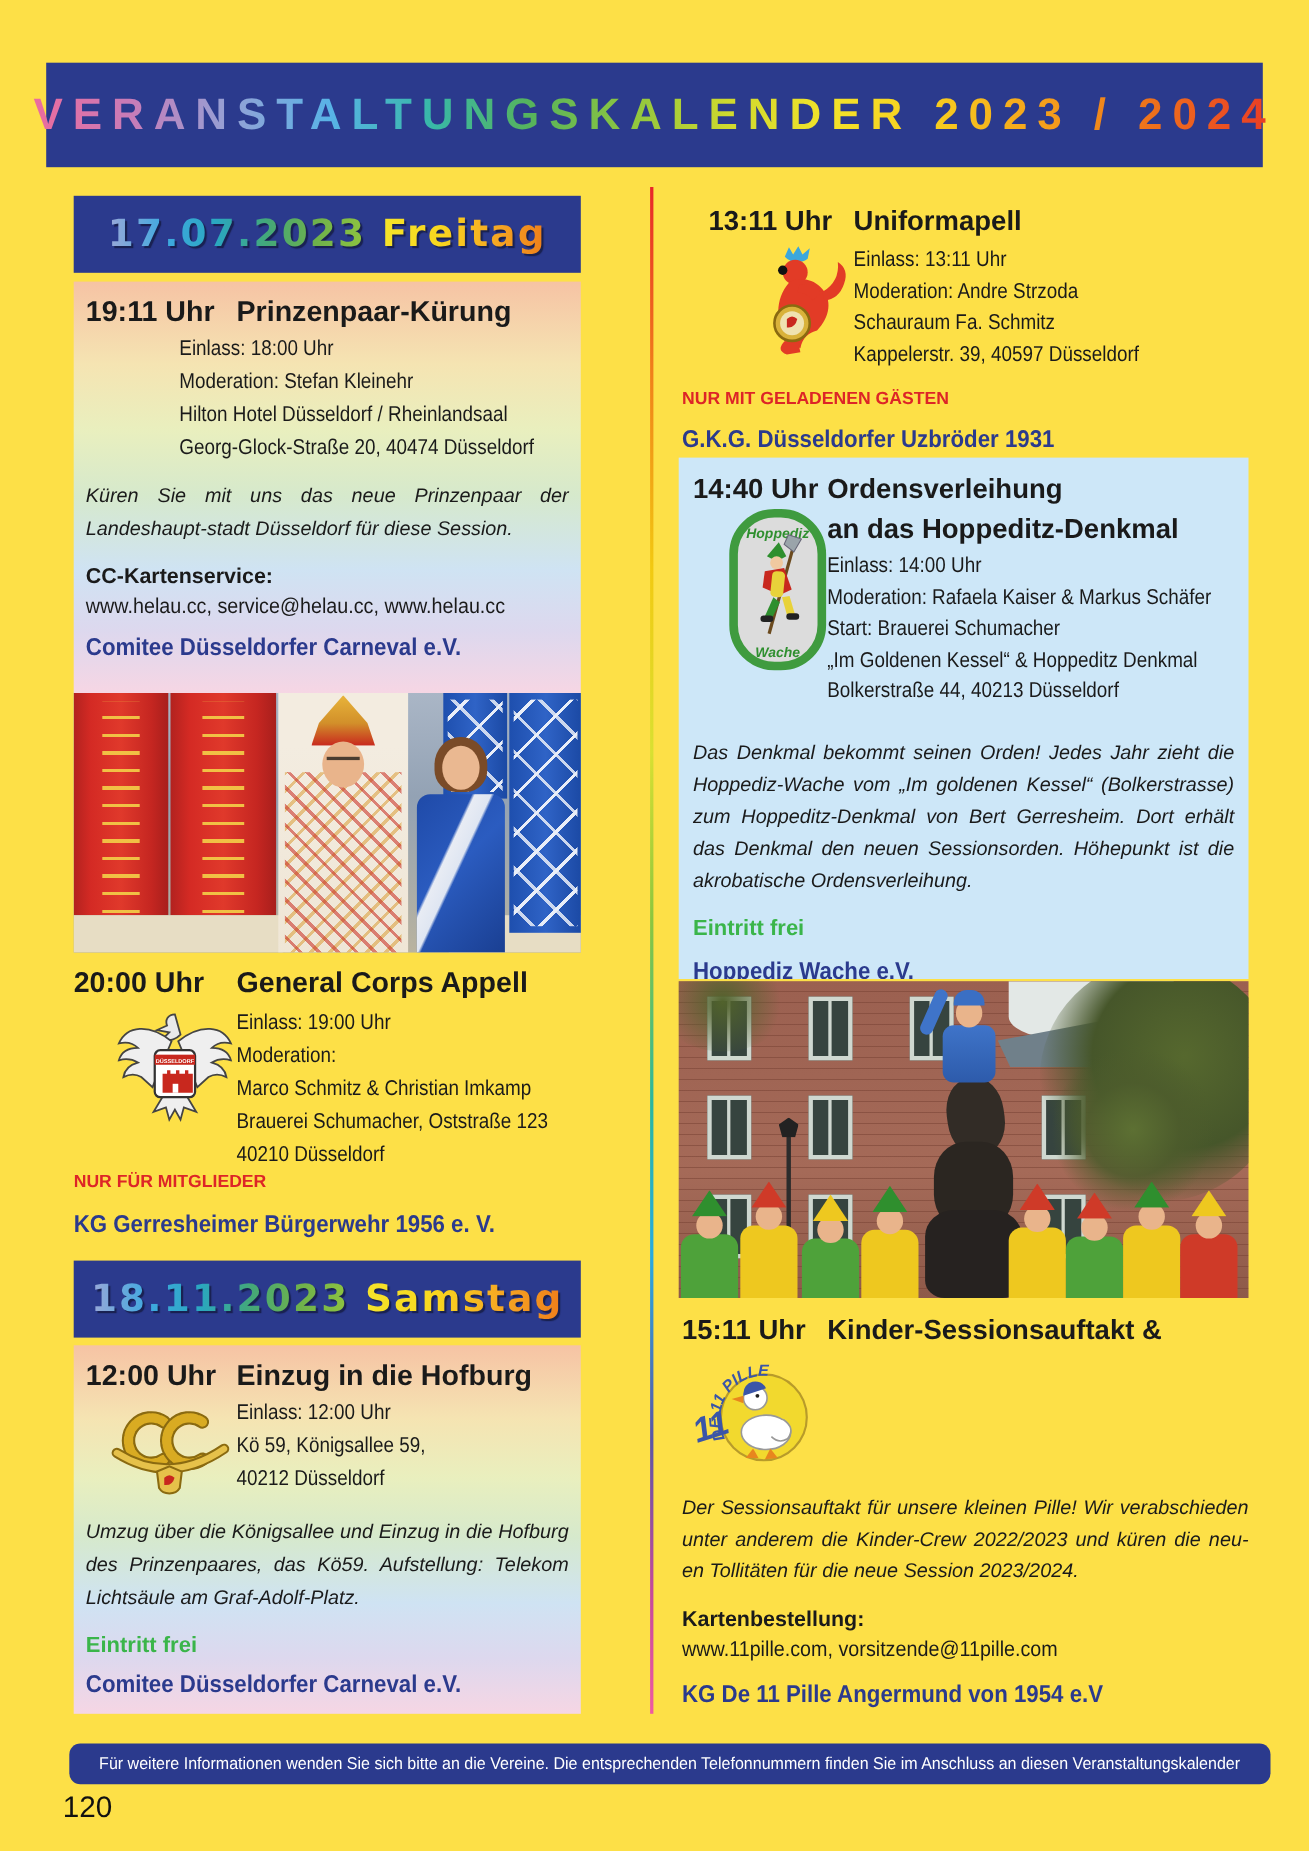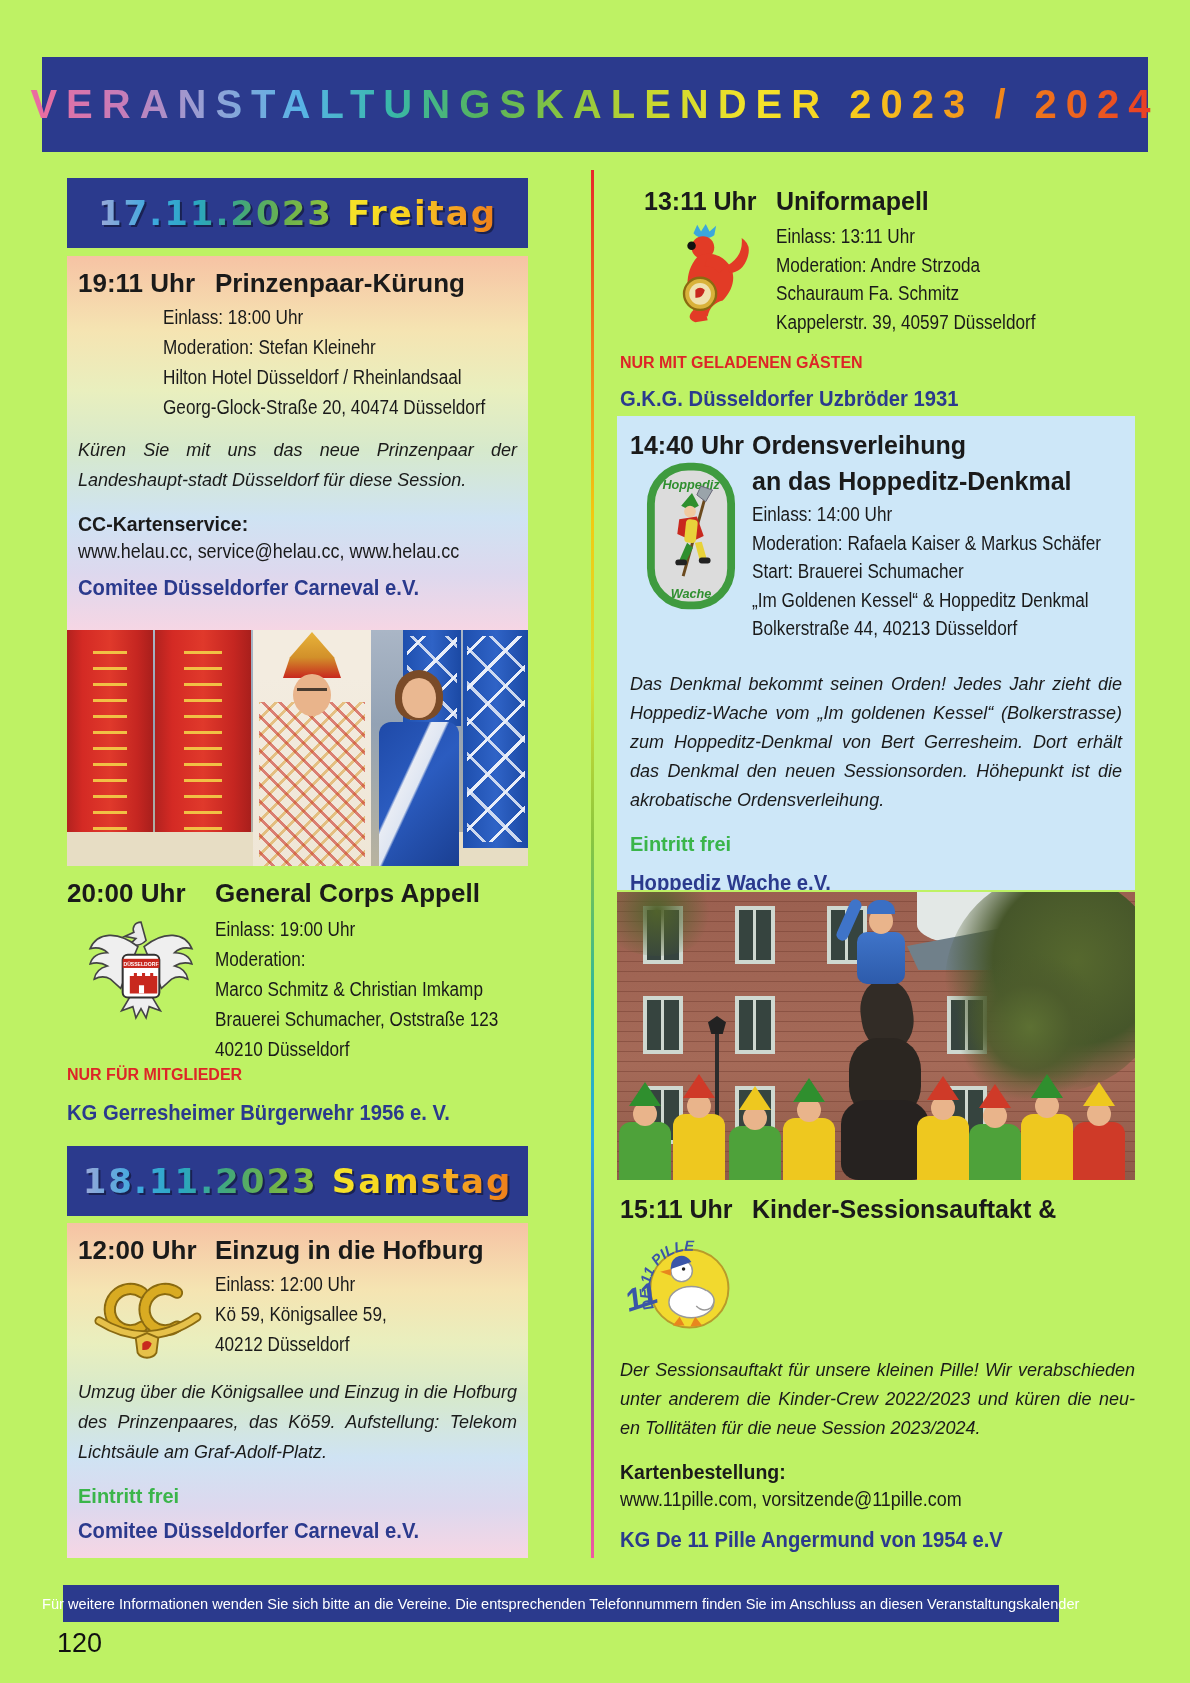--- a/index.html
+++ b/index.html
@@ -1,16 +1,16 @@
 <!DOCTYPE html>
 <html style="--navy: #2b3a8d; --red: #dd2527; --green: #3ab54a; --gold: #caa024; --lightblue: #cde7f8;"><head>
 <meta charset="utf-8">
 <style>
   html,body{margin:0;padding:0;background:#ffffff;}
-  .page{position:relative;width:1190px;height:1683px;background:#bef264;overflow:hidden;
+  .page{position:relative;width:1190px;height:1683px;background:#fde047;overflow:hidden;
         font-family:"Liberation Sans",sans-serif;color:#1a1a1a;}
 
   
   .topbar{position:absolute;left:42px;top:57px;width:1106px;height:95px;
           background:var(--navy);display:flex;align-items:center;justify-content:center;}
   .rainbow-title{font-weight:bold;font-size:40px;letter-spacing:9px;white-space:nowrap;
      background:linear-gradient(90deg,#ec6b9e 0%,#c77cb8 8%,#93a2d6 16%,#58b3e6 24%,
         #38b8a8 32%,#56b35c 40%,#8ec63f 48%,#cfd92e 56%,#f3e32a 64%,#f7cf1f 72%,
         #f5a71c 80%,#ef7c1a 88%,#e93a26 100%);
      -webkit-background-clip:text;background-clip:text;color:transparent;}
@@ -47,21 +47,21 @@
   .w137{width:137px;} .w148{width:148px;} .w132{width:132px;} .w122{width:122px;}
   .title2{font-weight:bold;font-size:25px;line-height:38px;white-space:nowrap;}
 
   
   .details{margin-top:2px;}
   .ml137{margin-left:85px;}
   .detail-line{font-size:19.5px;line-height:30px;white-space:nowrap;
                transform:scaleX(.88);transform-origin:0 50%;}
   .col-right .detail-line{line-height:28.5px;}
   .logo-row{display:flex;align-items:flex-start;}
-  .logo-cell{flex:none;display:flex;justify-content:center;}
+  .logo-cell{flex:none;display:flex;justify-content:flex-end;}
   .logo-cell svg{display:block;}
   .stack{flex:1;min-width:0;}
 
   
   .desc{font-style:italic;font-size:18px;line-height:30px;text-align:justify;margin-top:13px;}
   .col-right .desc{line-height:29px;}
   .svc-label{font-weight:bold;font-size:19.5px;margin-top:15px;}
   .svc-links{font-size:19.5px;margin-top:4px;transform:scaleX(.92);transform-origin:0 50%;white-space:nowrap;}
   .notice{color:var(--red);font-weight:bold;font-size:16px;white-space:nowrap;}
   .free{color:var(--green);font-weight:bold;font-size:20px;margin-top:12px;}
@@ -145,40 +145,40 @@
   .crowd{position:absolute;left:0;right:0;bottom:0;height:78px;}
   .fig{position:absolute;bottom:0;width:52px;height:64px;border-radius:12px 12px 0 0;}
   .fig::before{content:"";position:absolute;left:14px;top:-20px;width:24px;height:24px;
       border-radius:50%;background:#e9b48b;}
   .fig::after{content:"";position:absolute;left:10px;top:-40px;width:32px;height:24px;
       clip-path:polygon(50% 0,100% 100%,0 100%);}
   .fig.y{background:#eec81f;} .fig.g{background:#4ea23a;} .fig.r{background:#cf3a28;}
   .fig.hr::after{background:#cf3a28;} .fig.hg::after{background:#2f8f2e;} .fig.hy::after{background:#eec81f;}
 
   
-  .bottombar{position:absolute;left:63px;top:1585px;width:996px;height:37px;background:var(--navy);
-      display:flex;align-items:center;justify-content:center;}
+  .bottombar{position:absolute;left:63px;top:1585px;width:1092px;height:37px;background:var(--navy);
+      display:flex;align-items:center;justify-content:center;border-radius:10px;}
   .bottombar span{color:#fff;font-size:15.5px;white-space:nowrap;transform:scaleX(.94);}
   .pagenum{position:absolute;left:57px;top:1628px;font-size:27px;color:#111;}
 </style>
 </head>
 <body>
 
 <div class="page">
 
   <div class="topbar">
     <span class="rainbow-title">VERANSTALTUNGSKALENDER 2023 / 2024</span>
   </div>
 
   <div class="divider"></div>
 
   <div class="col-left">
 
     <div class="datebar">
-      <span class="date-grad">17.11.2023</span>
+      <span class="date-grad">17.07.2023</span>
       <span class="day-grad">Freitag</span>
     </div>
 
     <section class="event-box pastel box1">
       <div class="ev-head">
         <span class="t-time w137">19:11 Uhr</span><span>Prinzenpaar-Kürung</span>
       </div>
       <div class="details ml137">
 
       <div class="detail-line">Einlass: 18:00 Uhr</div>

